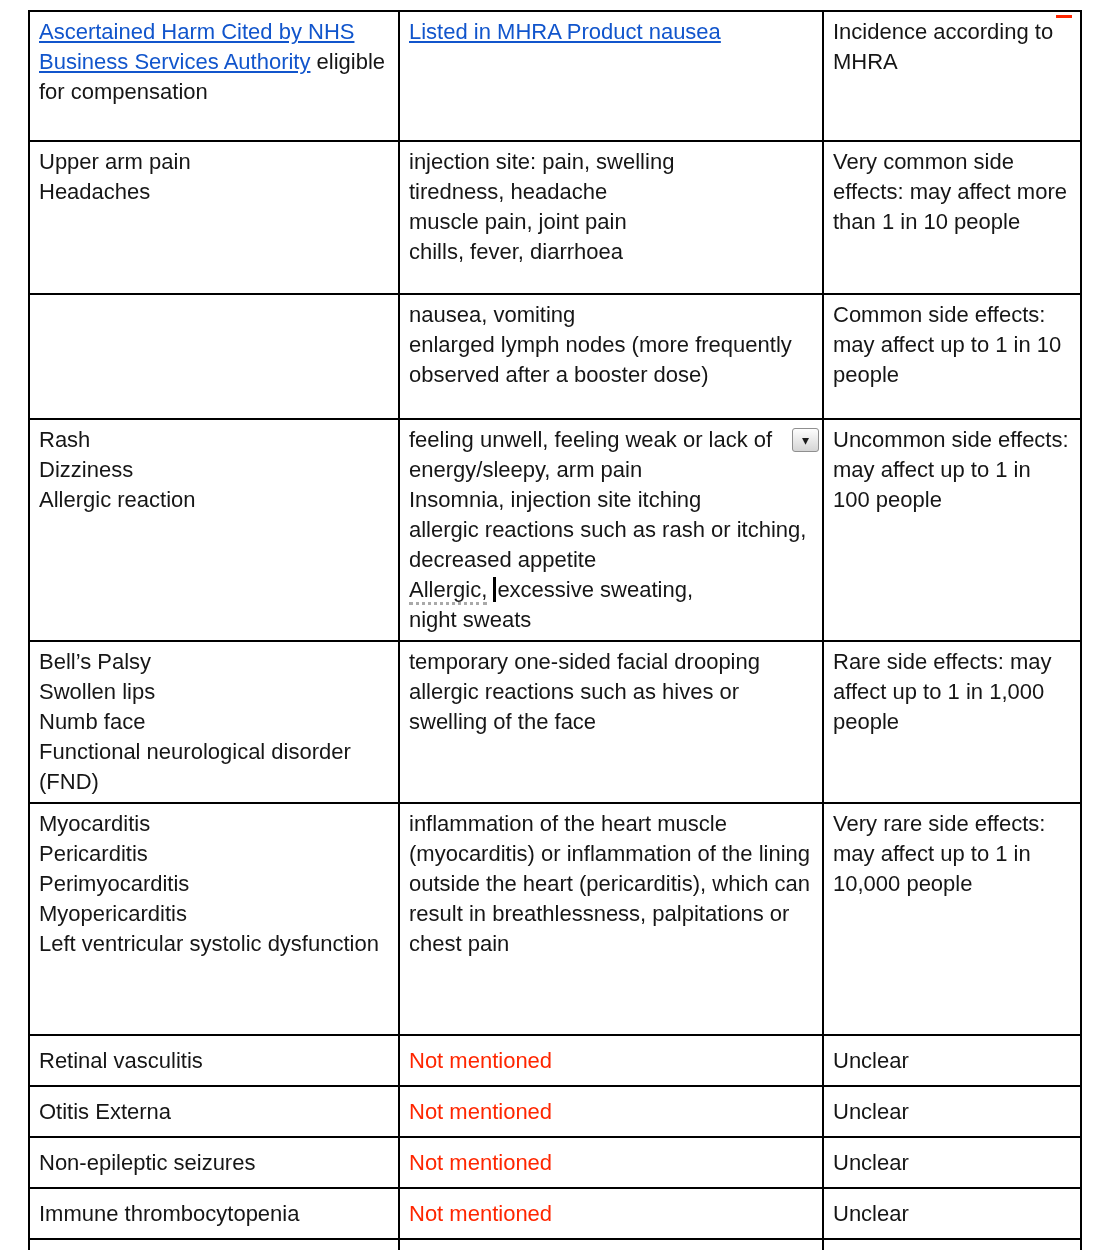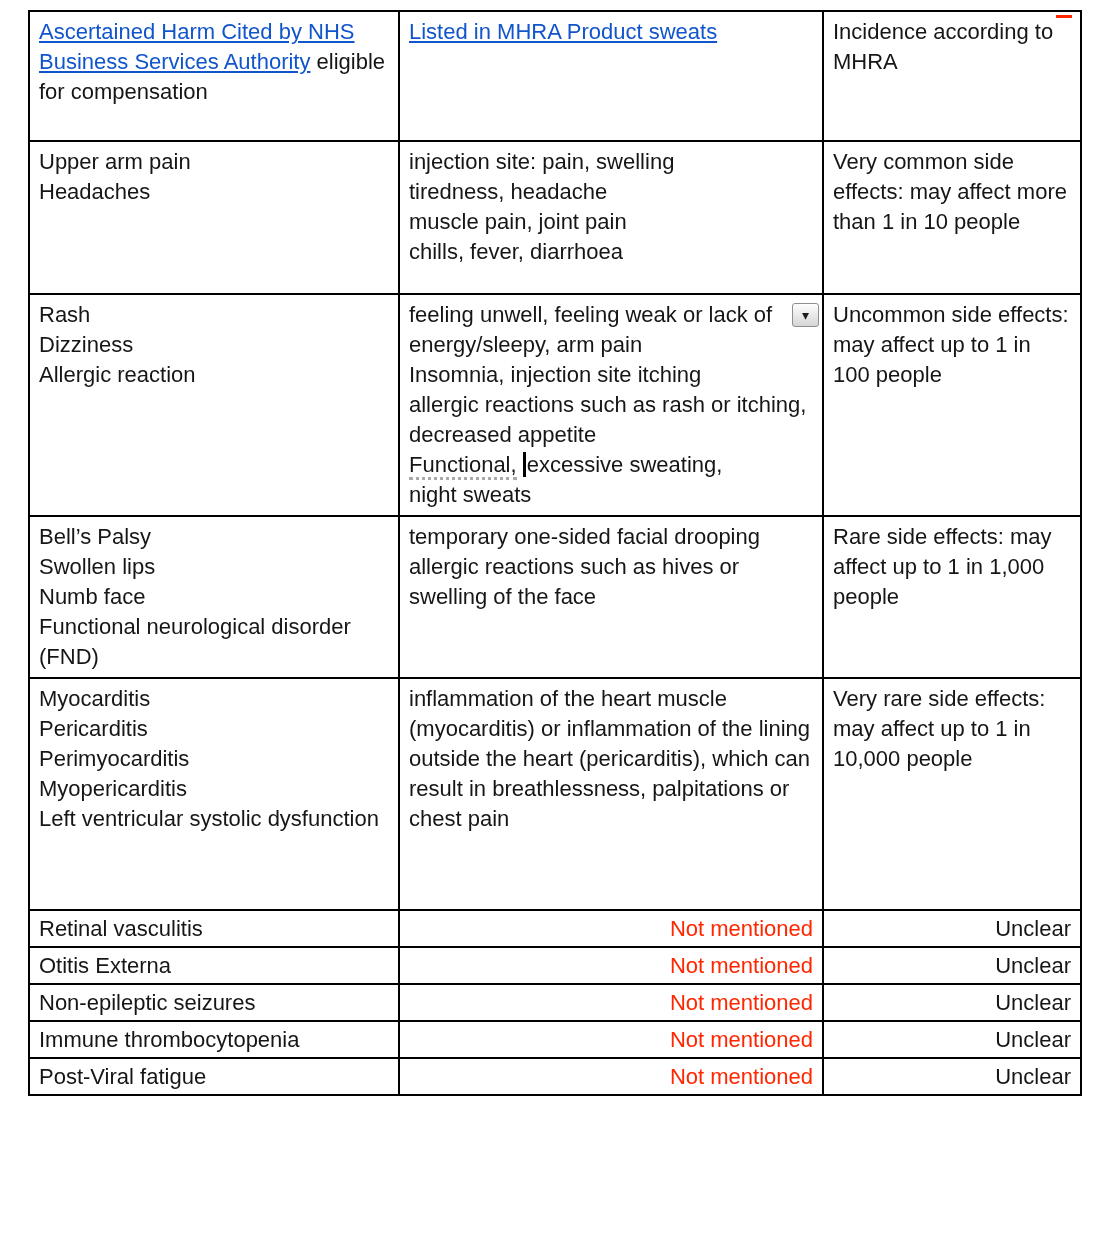--- a/index.html
+++ b/index.html
@@ -30,22 +30,22 @@
     text-decoration: underline;
     cursor: pointer;
   }
   tr.r-header { height: 130px; }
   tr.r-vcommon { height: 153px; }
   tr.r-common  { height: 125px; }
   tr.r-uncommon{ height: 196px; }
   tr.r-rare    { height: 155px; }
   tr.r-vrare   { height: 232px; }
   tr.simple { height: 33px; }
-  tr.simple td { vertical-align: middle; padding: 4px 9px; line-height: 27px; }
-  .center { text-align: right; }
+  tr.simple td { vertical-align: middle; padding: 11px 9px; line-height: 27px; }
+  .center { text-align: left; }
   .red { color: var(--alert, #ff2600); }
   .pos-rel { position: relative; }
   .comment-marker {
     position: absolute; top: 3px; right: 8px;
     width: 16px; height: 3px;
     background: var(--alert, #ff2600);
   }
   .dotted {
     border-bottom: 3px dotted #a9a9a9;
     padding-bottom: 0px;
@@ -77,21 +77,21 @@
     <col style="width:424px">
     <col style="width:258px">
   </colgroup>
 
   <tbody>
       <tr class="r-header">
     <td>
       <span class="cell-text"><a class="doc-link">Ascertained Harm Cited by NHS Business Services Authority</a> <span>eligible for compensation</span></span>
     </td>
     <td>
-      <a class="doc-link">Listed in MHRA Product sweats</a>
+      <a class="doc-link">Listed in MHRA Product nausea</a>
     </td>
     <td class="pos-rel">
       <span class="cell-text">Incidence according to MHRA</span>
       <span class="comment-marker"></span>
     </td>
   </tr>
 
   <tr class="r-vcommon">
     <td>
       <span class="cell-text">Upper arm pain
@@ -101,35 +101,47 @@
       <span class="cell-text">injection site: pain, swelling
 tiredness, headache
 muscle pain, joint pain
 chills, fever, diarrhoea</span>
     </td>
     <td>
       <span class="cell-text">Very common side effects: may affect more than 1 in 10 people</span>
     </td>
   </tr>
 
+  <tr class="r-common">
+    <td>
+      <span class="cell-text"></span>
+    </td>
+    <td>
+      <span class="cell-text">nausea, vomiting
+enlarged lymph nodes (more frequently observed after a booster dose)</span>
+    </td>
+    <td>
+      <span class="cell-text">Common side effects: may affect up to 1 in 10 people</span>
+    </td>
+  </tr>
 
   <tr class="r-uncommon">
     <td>
       <span class="cell-text">Rash
 Dizziness
 Allergic reaction</span>
     </td>
     <td class="pos-rel">
       <span class="dropdown">
             <span class="dd-arrow">▾</span>
           </span>
       <span class="cell-text"><span>feeling unwell, feeling weak or lack of energy/sleepy, arm pain
 Insomnia, injection site itching
 allergic reactions such as rash or itching,  decreased appetite
-</span><span class="dotted">Functional,</span><span> </span><span class="caret"></span><span>excessive sweating,
+</span><span class="dotted">Allergic,</span><span> </span><span class="caret"></span><span>excessive sweating,
 night sweats</span></span>
     </td>
     <td>
       <span class="cell-text">Uncommon side effects: may affect up to 1 in 100 people</span>
     </td>
   </tr>
 
   <tr class="r-rare">
     <td>
       <span class="cell-text">Bell’s Palsy

